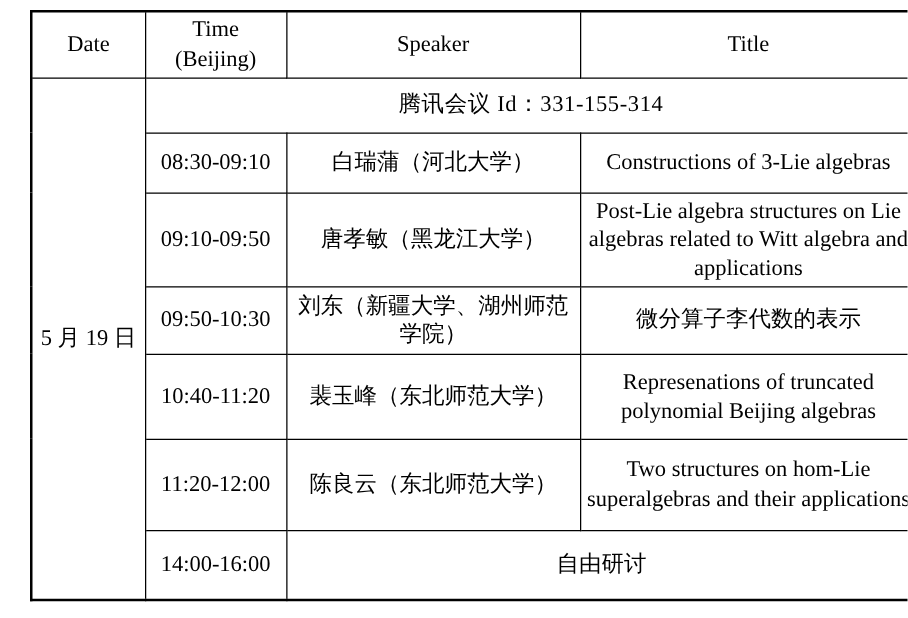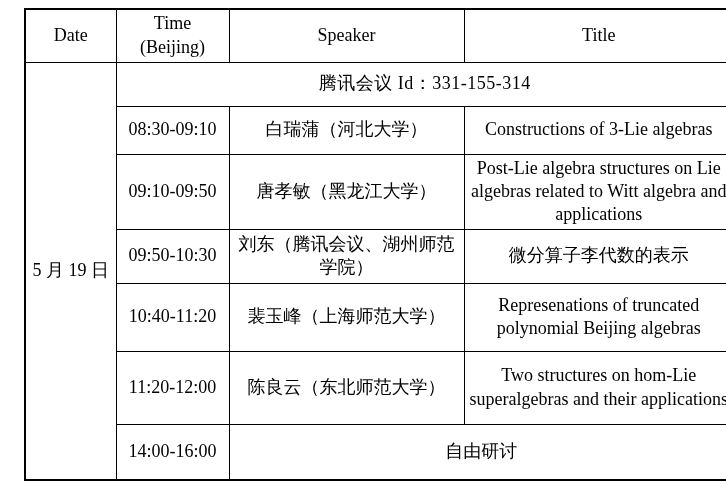--- a/index.html
+++ b/index.html
@@ -98,27 +98,27 @@
       </tr>
 
       <tr class="r-2">
         <td class="time-cell">09:10-09:50</td>
         <td>唐孝敏（黑龙江大学）</td>
         <td>Post-Lie algebra structures on Lie algebras related to Witt algebra and applications</td>
       </tr>
 
       <tr class="r-3">
         <td class="time-cell">09:50-10:30</td>
-        <td>刘东（腾讯会议、湖州师范学院）</td>
+        <td>刘东（新疆大学、湖州师范学院）</td>
         <td>微分算子李代数的表示</td>
       </tr>
 
       <tr class="r-4">
         <td class="time-cell">10:40-11:20</td>
-        <td>裴玉峰（上海师范大学）</td>
+        <td>裴玉峰（东北师范大学）</td>
         <td>Represenations of truncated polynomial Beijing algebras</td>
       </tr>
 
       <tr class="r-5">
         <td class="time-cell">11:20-12:00</td>
         <td>陈良云（东北师范大学）</td>
         <td>Two structures on hom-Lie superalgebras and their applications</td>
       </tr>
 
       <tr class="r-6">

